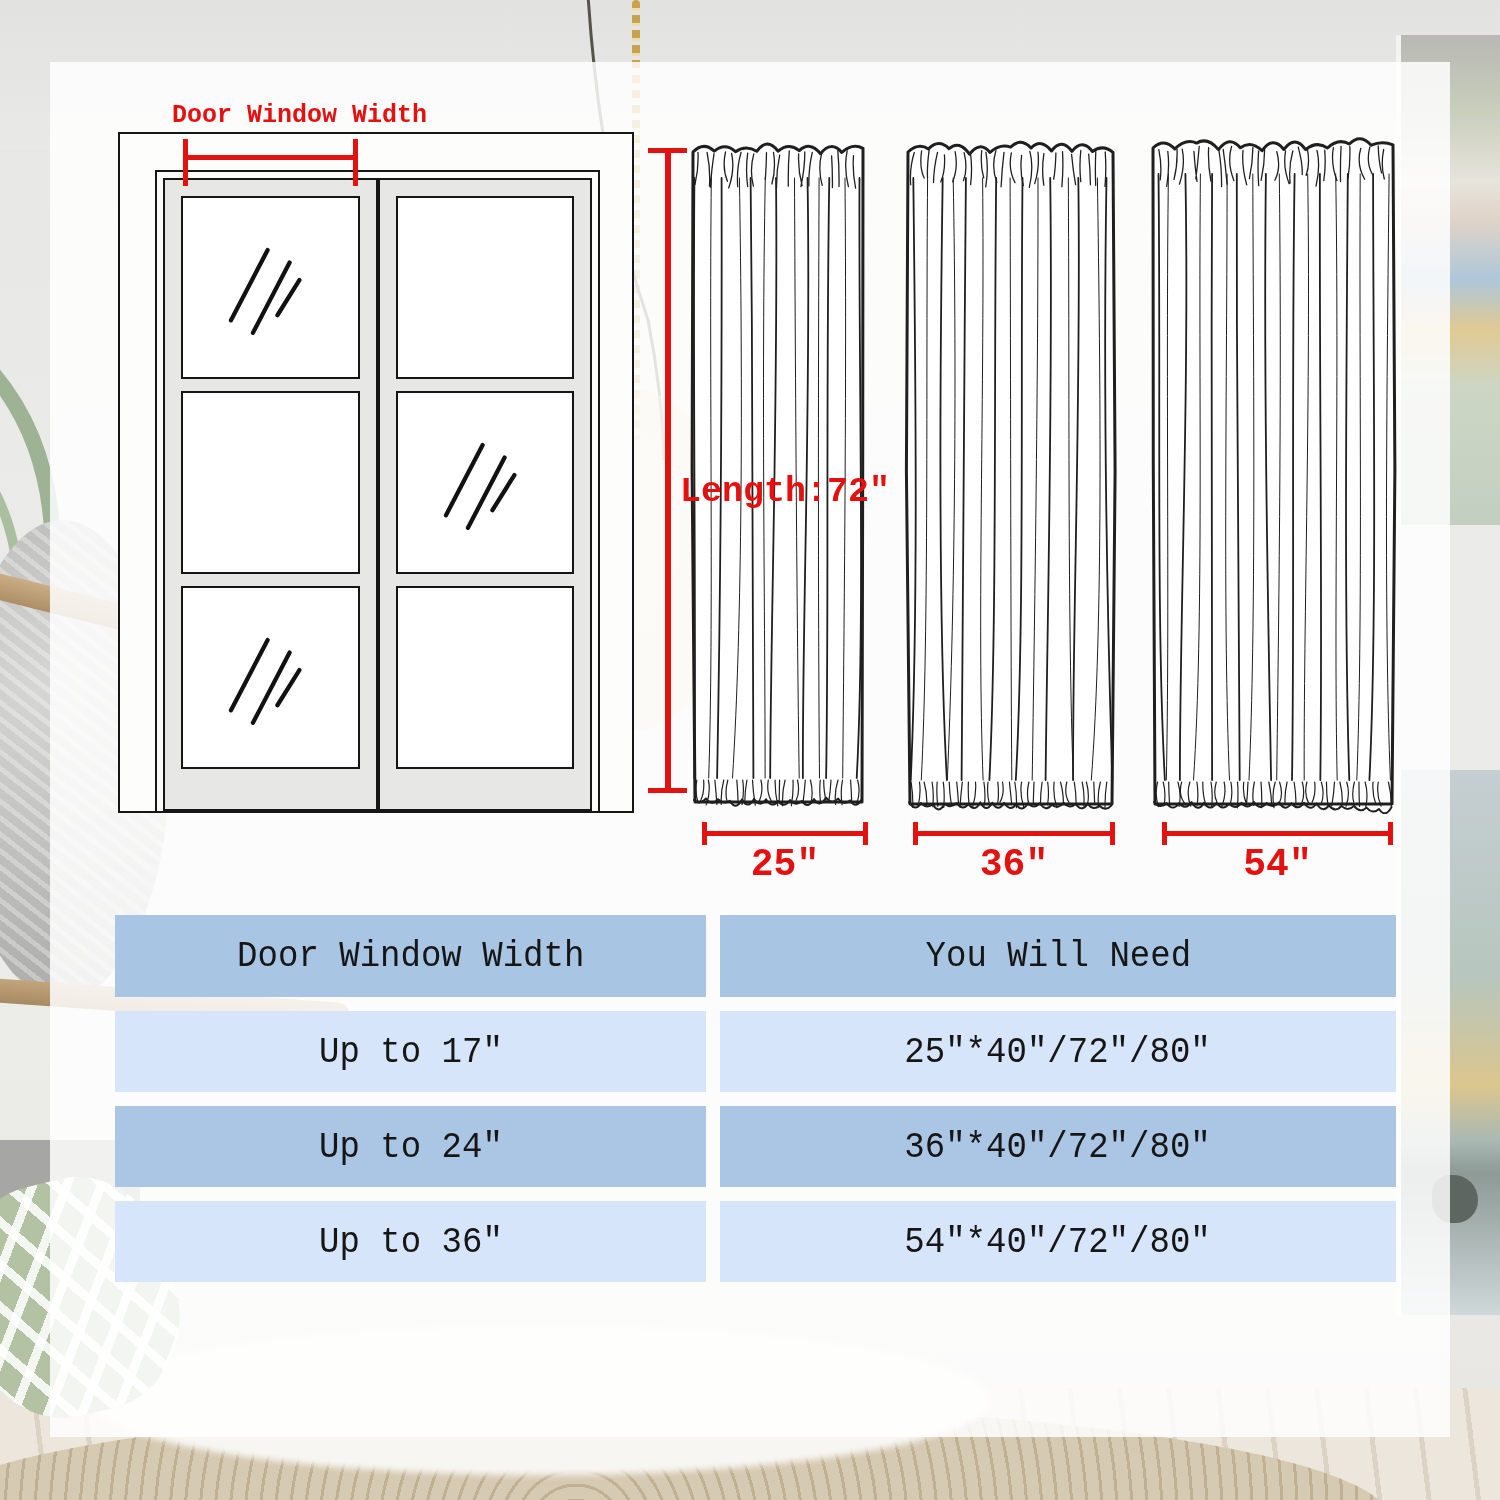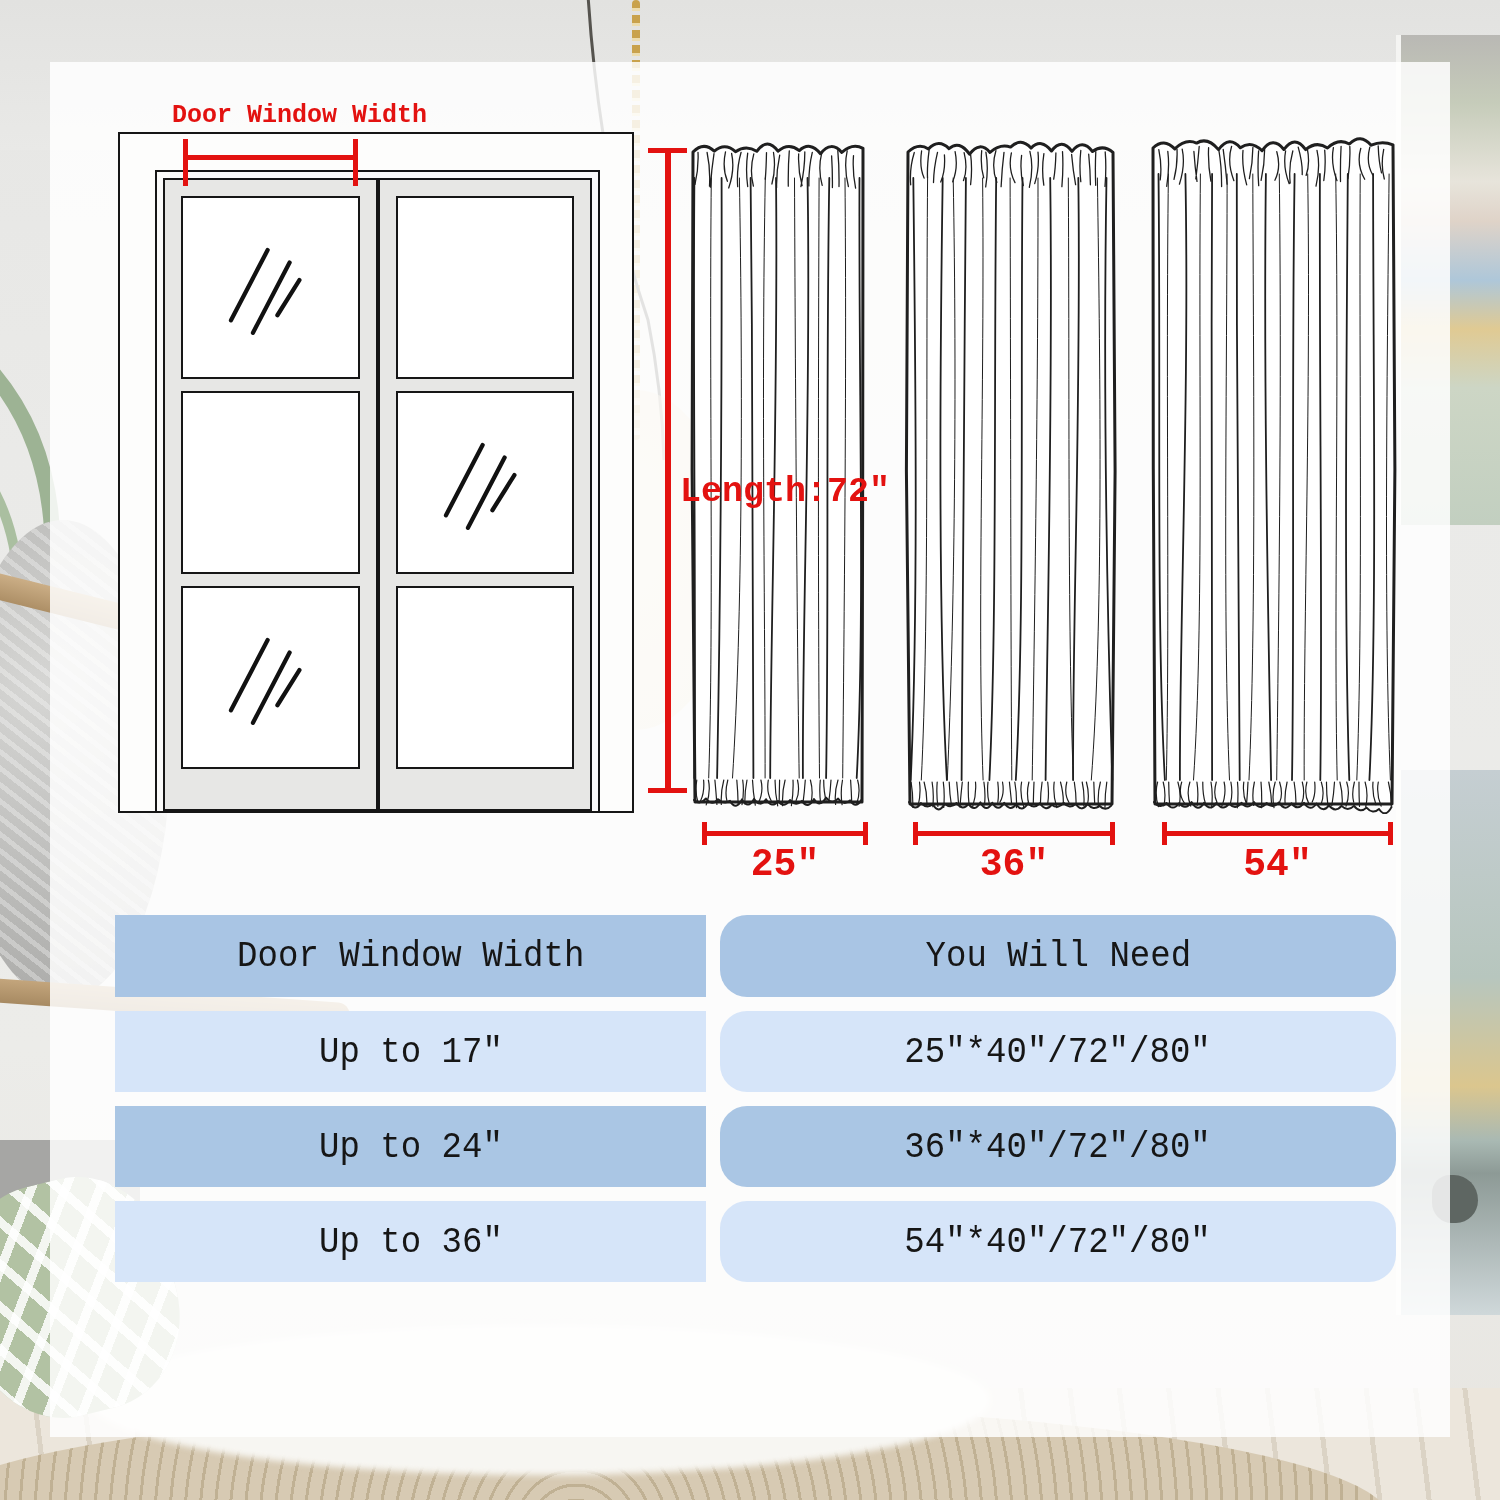--- a/index.html
+++ b/index.html
@@ -66,21 +66,21 @@
   
   .sizetable{left:115px;top:896px;width:1281px;display:flex;flex-direction:column;}
   .banner{height:78px;background:#dbe9fc;display:flex;align-items:center;justify-content:center;}
   .banner span{font-size:52px;font-weight:bold;color:#101010;transform:scaleX(.88);letter-spacing:1px;white-space:nowrap;}
   .trow{display:flex;margin-top:14px;}
   .trow.first{margin-top:19px;}
   .tcell{display:flex;align-items:center;justify-content:center;color:#161616;}
   .tcell span{font-size:37px;transform:scaleX(.92);white-space:nowrap;}
   .c1{width:591px;}
   .gap{width:14px;}
-  .c2{flex:1;border-radius:27px;}
+  .c2{flex:1;}
   .hrow .tcell{height:82px;background:#a9c5e4;}
   .r-light .tcell{height:81px;background:#d6e5f9;}
   .r-dark .tcell{height:81px;background:#aac6e4;}
 </style>
 </head>
 <body>
 
 <div id="scene">
 
   <div class="bg wall-top"></div>

